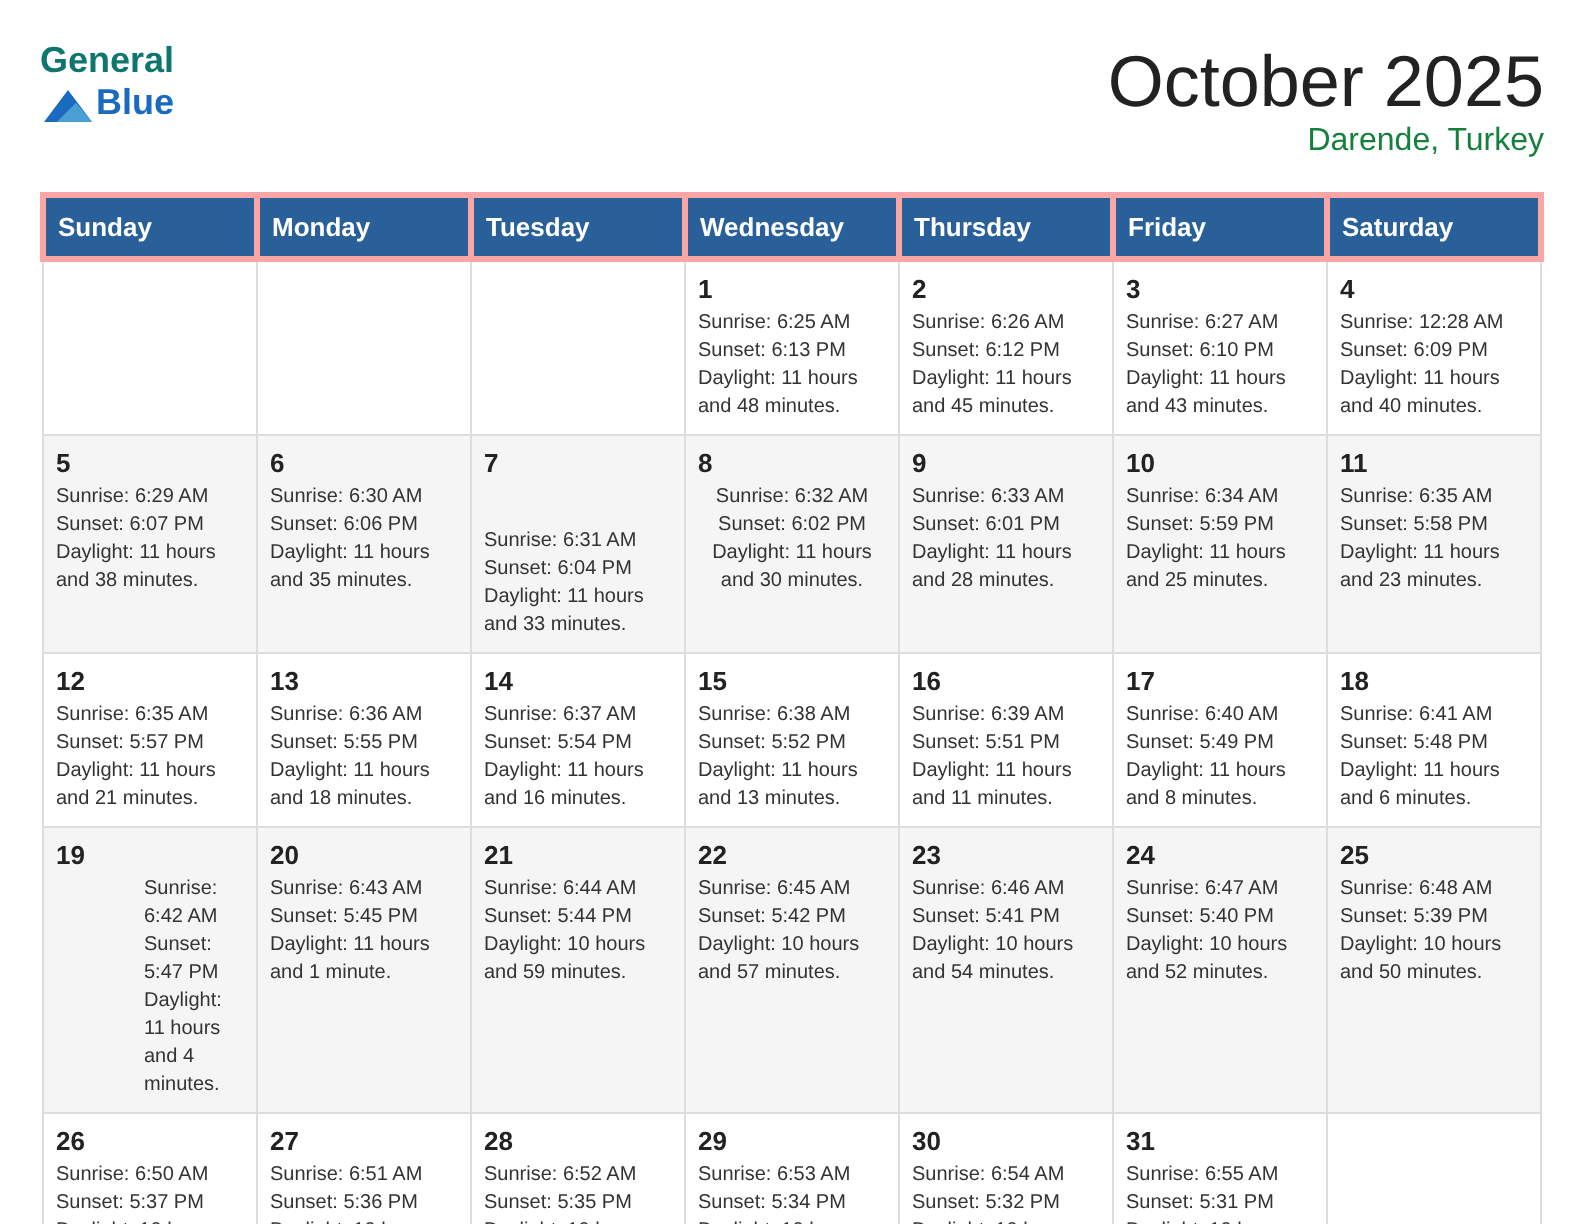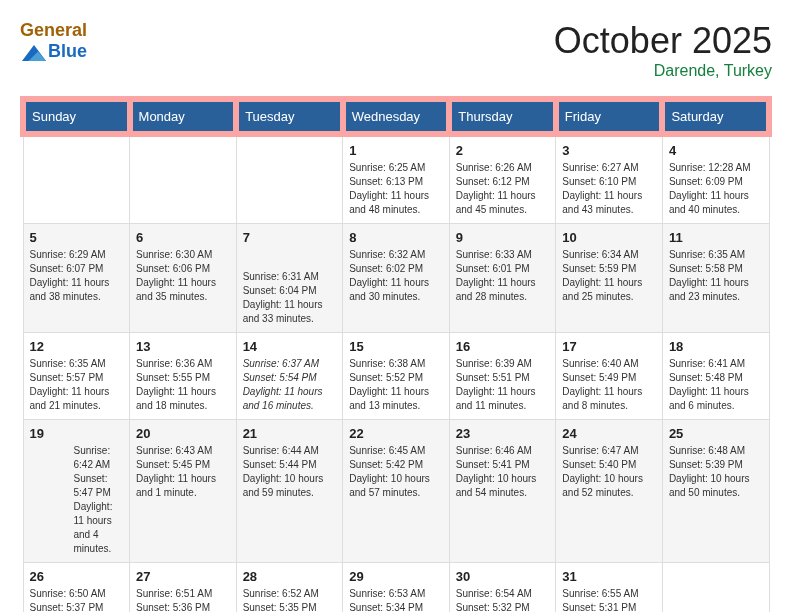--- a/index.html
+++ b/index.html
@@ -16,21 +16,21 @@
       align-items: flex-start;
       margin-bottom: 16px;
     }
     .logo {
       display: flex;
       align-items: center;
     }
     .logo-text-general {
       font-size: 18px;
       font-weight: bold;
-      color: #a16207;
+      color: #0f766e;
     }
     .logo-text-blue {
       font-size: 18px;
       font-weight: bold;
       color: #1a6abf;
     }
     .logo-icon {
       width: 24px;
       height: 24px;
       margin-left: 2px;
@@ -49,24 +49,24 @@
     }
     .calendar {
       width: 100%;
       border-collapse: collapse;
       border: 1px solid #ccc;
     }
     .calendar th {
       background-color: #2a6099;
       color: #fff;
       font-size: 13px;
-      font-weight: normal;
+      font-weight: bold;
       padding: 7px 6px;
       text-align: left;
-      border: 6px solid #fca5a5;
+      border: 3px solid #fca5a5;
     }
     .calendar td {
       vertical-align: top;
       padding: 6px 6px;
       font-size: 10.5px;
       color: #333;
       border: 1px solid #ddd;
       width: calc(100% / 7);
       min-height: 80px;
       background: #fff;
@@ -172,21 +172,21 @@
         </td>
         <td>
           <span class="day-number">7</span>
           <div class="cell-text" style="white-space: pre-line; margin-top: 25px;">Sunrise: 6:31 AM
 Sunset: 6:04 PM
 Daylight: 11 hours
 and 33 minutes.</div>
         </td>
         <td>
           <span class="day-number">8</span>
-          <div class="cell-text" style="white-space: pre-line;">Sunrise: 6:32 AM
+          <div class="cell-text" style="white-space: pre-line; text-align: center;">Sunrise: 6:32 AM
 Sunset: 6:02 PM
 Daylight: 11 hours
 and 30 minutes.</div>
         </td>
         <td>
           <span class="day-number">9</span>
           <div class="cell-text" style="white-space: pre-line;">Sunrise: 6:33 AM
 Sunset: 6:01 PM
 Daylight: 11 hours
 and 28 minutes.</div>
@@ -216,21 +216,21 @@
         </td>
         <td>
           <span class="day-number">13</span>
           <div class="cell-text" style="white-space: pre-line;">Sunrise: 6:36 AM
 Sunset: 5:55 PM
 Daylight: 11 hours
 and 18 minutes.</div>
         </td>
         <td>
           <span class="day-number">14</span>
-          <div class="cell-text" style="white-space: pre-line; font-style: italic;">Sunrise: 6:37 AM
+          <div class="cell-text" style="white-space: pre-line;">Sunrise: 6:37 AM
 Sunset: 5:54 PM
 Daylight: 11 hours
 and 16 minutes.</div>
         </td>
         <td>
           <span class="day-number">15</span>
           <div class="cell-text" style="white-space: pre-line;">Sunrise: 6:38 AM
 Sunset: 5:52 PM
 Daylight: 11 hours
 and 13 minutes.</div>

